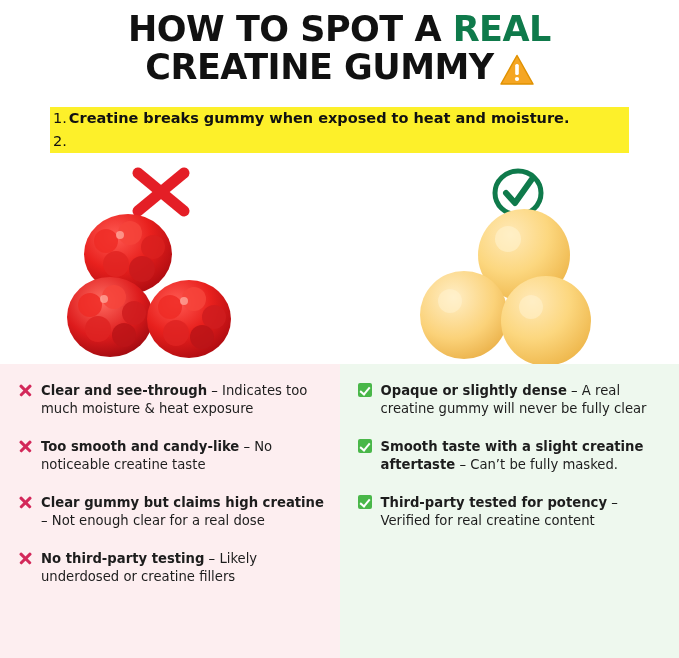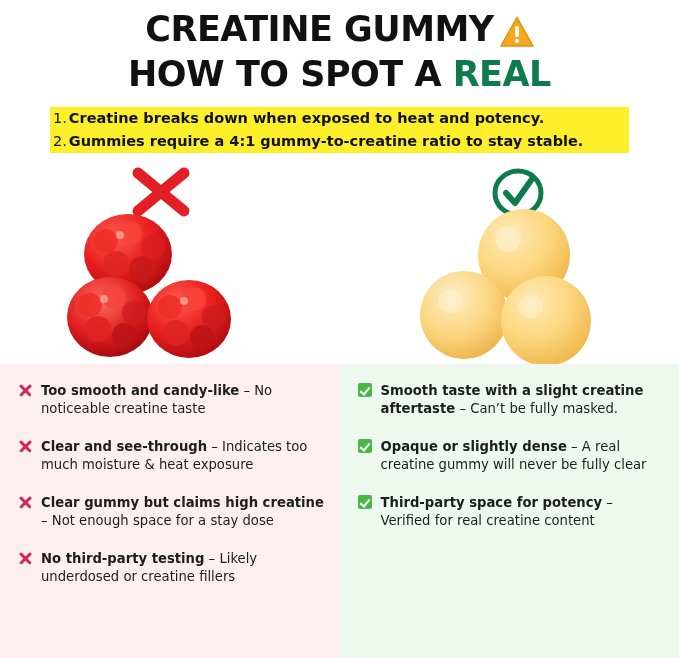--- a/index.html
+++ b/index.html
@@ -184,41 +184,40 @@
     transform: rotate(40deg);
   }
 </style>
 </head>
 <body>
 
 <div class="page">
 
   <div class="title-block">
     <div class="title-line">
+      <span>HOW TO SPOT A </span><span class="title-highlight">REAL</span>
+    </div>
+    <div class="title-line">
       <span>CREATINE GUMMY</span><span class="warn-icon">
         <svg width="34" height="32" viewBox="0 0 34 32" aria-hidden="true">
           <path d="M17 1.5 L33 30 L1 30 Z" fill="#f5a623" stroke="#e09100" stroke-width="1.5" stroke-linejoin="round"></path>
           <rect x="15.2" y="10" width="3.6" height="11" rx="1.6" fill="#ffffff"></rect>
           <circle cx="17" cy="25" r="2.1" fill="#ffffff"></circle>
         </svg>
       </span>
     </div>
-    <div class="title-line">
-      <span>HOW TO SPOT A </span><span class="title-highlight">REAL</span>
-    </div>
   </div>
 
   <div class="facts">
     <div class="fact-row">
       <span class="fact-num">1.</span>
-      <span>Creatine breaks down when exposed to heat and potency.</span>
+      <span>Creatine breaks gummy when exposed to heat and moisture.</span>
     </div>
     <div class="fact-row">
       <span class="fact-num">2.</span>
-      <span>Gummies require a 4:1 gummy-to-creatine ratio to stay stable.</span>
     </div>
   </div>
 
   <div class="visuals">
 
     <div class="viz-half viz-left">
       <div class="mark-x">
         <svg width="62" height="50" viewBox="0 0 62 50" aria-hidden="true">
           <path d="M8 6 L54 44" stroke="#e41e26" stroke-width="11" stroke-linecap="round"></path>
           <path d="M54 6 L8 44" stroke="#e41e26" stroke-width="11" stroke-linecap="round"></path>
@@ -304,57 +303,57 @@
     </div>
   </div>
 
   <div class="columns">
 
     <div class="col col-bad">
       <div class="item">
         <span class="item-icon">
             <span class="x-glyph"></span>
           </span>
+        <span class="item-text"><b>Clear and see-through</b><span> – Indicates too much moisture &amp; heat exposure</span></span>
+      </div>
+      <div class="item">
+        <span class="item-icon">
+            <span class="x-glyph"></span>
+          </span>
         <span class="item-text"><b>Too smooth and candy-like</b><span> – No noticeable creatine taste</span></span>
       </div>
       <div class="item">
         <span class="item-icon">
             <span class="x-glyph"></span>
           </span>
-        <span class="item-text"><b>Clear and see-through</b><span> – Indicates too much moisture &amp; heat exposure</span></span>
+        <span class="item-text"><b>Clear gummy but claims high creatine</b><span> – Not enough clear for a real dose</span></span>
       </div>
       <div class="item">
         <span class="item-icon">
             <span class="x-glyph"></span>
           </span>
-        <span class="item-text"><b>Clear gummy but claims high creatine</b><span> – Not enough space for a stay dose</span></span>
-      </div>
-      <div class="item">
-        <span class="item-icon">
-            <span class="x-glyph"></span>
-          </span>
         <span class="item-text"><b>No third-party testing</b><span> – Likely underdosed or creatine fillers</span></span>
       </div>
     </div>
 
     <div class="col col-good">
       <div class="item">
         <span class="item-icon">
             <span class="check-glyph"></span>
           </span>
+        <span class="item-text"><b>Opaque or slightly dense</b><span> – A real creatine gummy will never be fully clear</span></span>
+      </div>
+      <div class="item">
+        <span class="item-icon">
+            <span class="check-glyph"></span>
+          </span>
         <span class="item-text"><b>Smooth taste with a slight creatine aftertaste</b><span> – Can’t be fully masked.</span></span>
       </div>
       <div class="item">
         <span class="item-icon">
             <span class="check-glyph"></span>
           </span>
-        <span class="item-text"><b>Opaque or slightly dense</b><span> – A real creatine gummy will never be fully clear</span></span>
-      </div>
-      <div class="item">
-        <span class="item-icon">
-            <span class="check-glyph"></span>
-          </span>
-        <span class="item-text"><b>Third-party space for potency</b><span> – Verified for real creatine content</span></span>
+        <span class="item-text"><b>Third-party tested for potency</b><span> – Verified for real creatine content</span></span>
       </div>
     </div>
 
   </div>
 </div>
 
 </body></html>

